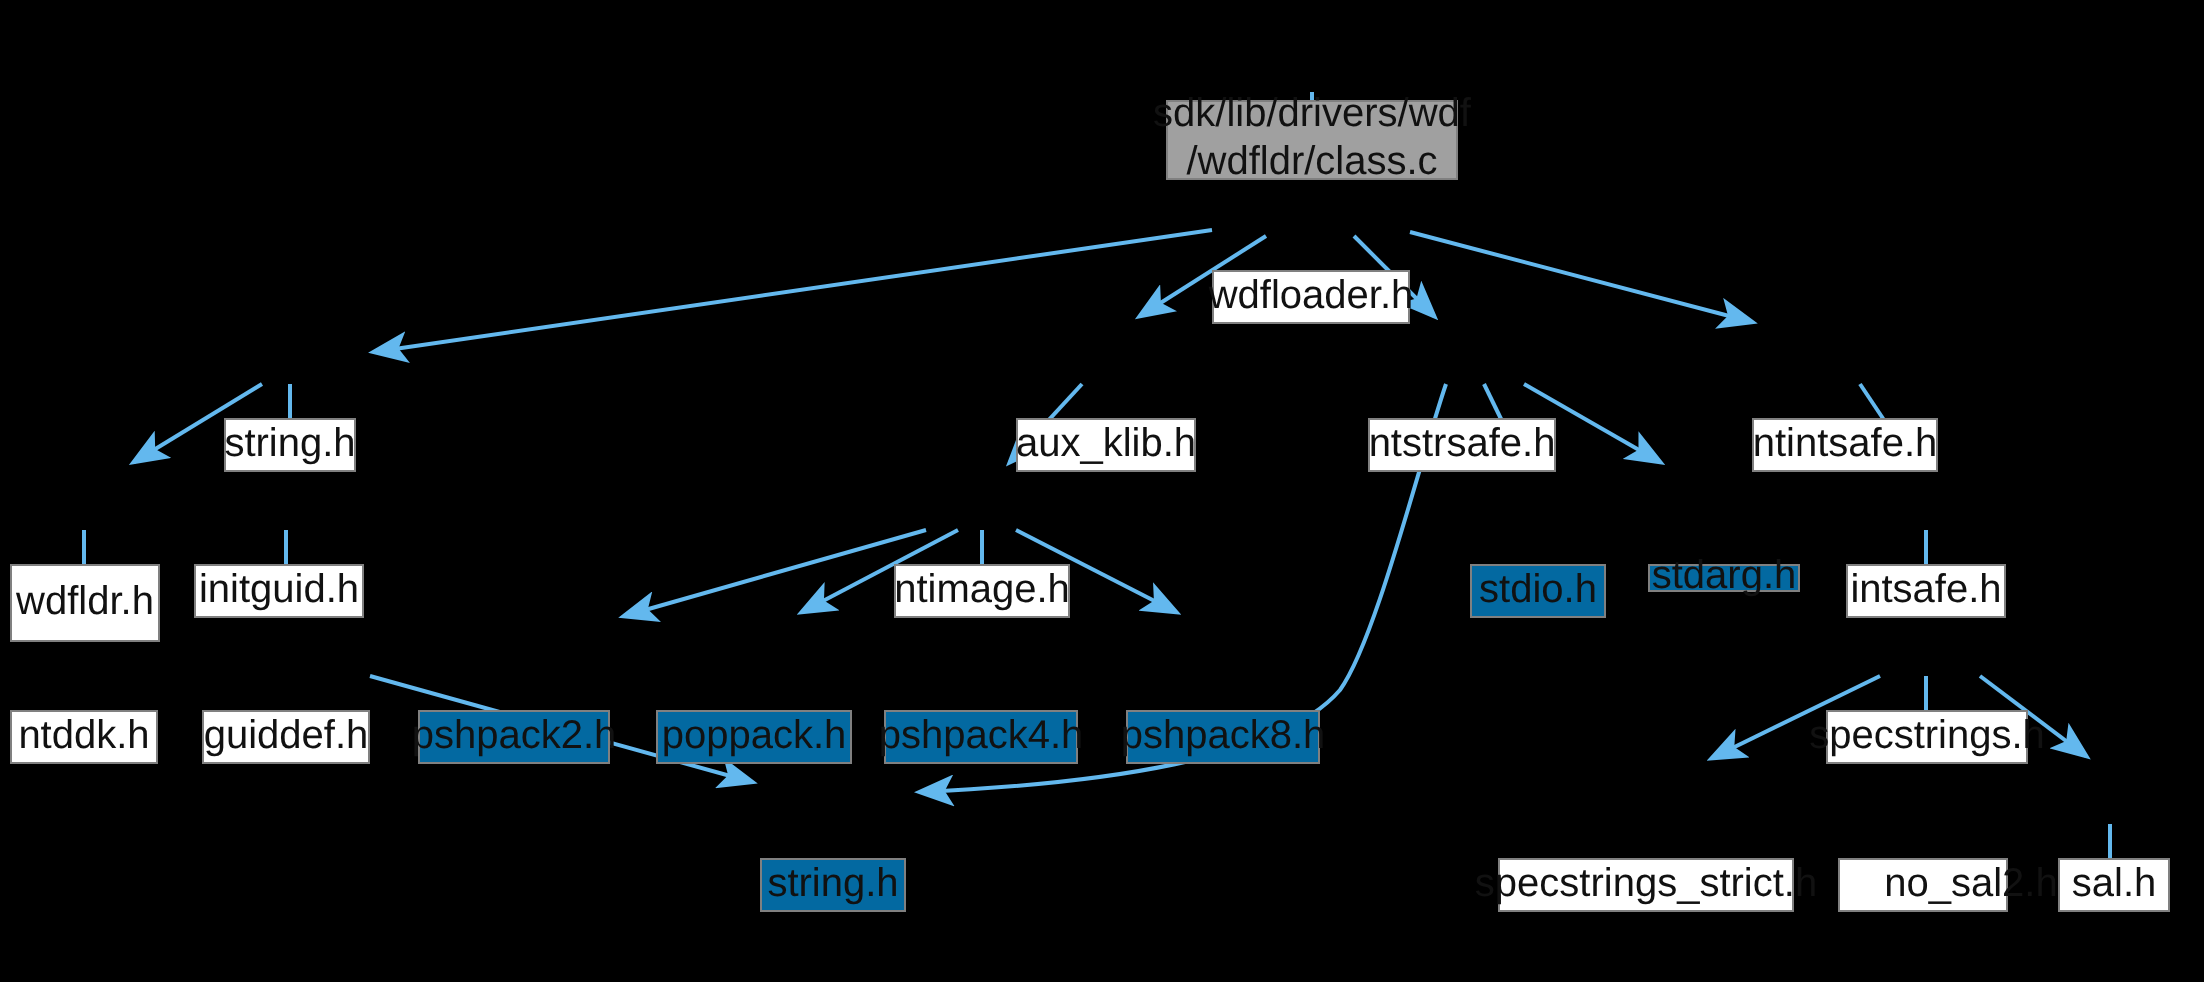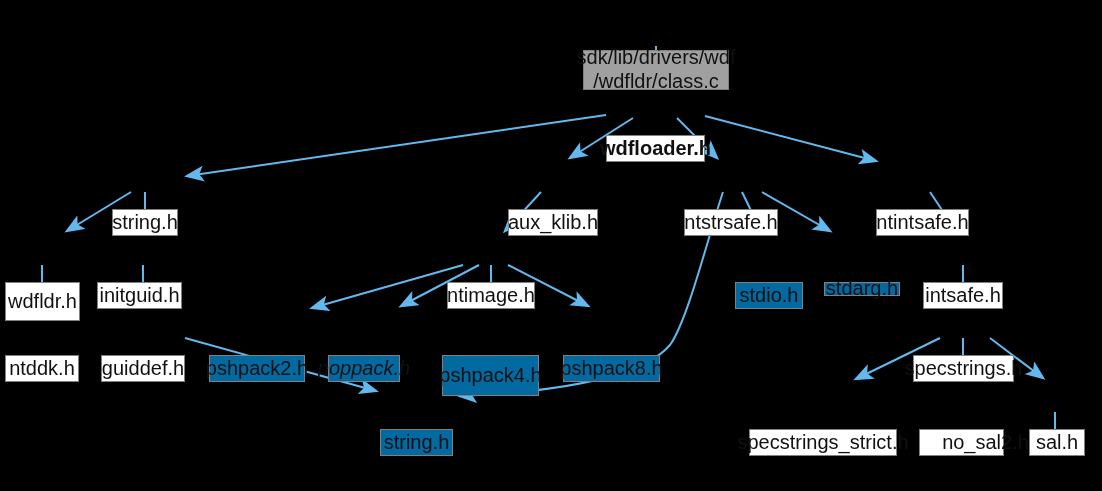--- a/index.html
+++ b/index.html
@@ -74,36 +74,36 @@
         <path d="M 185,338 L 376,391" fill="none" stroke="#63b8ee" stroke-width="2" marker-end="url(#arrow)"></path>
         <path d="M 940,338 L 856,379" fill="none" stroke="#63b8ee" stroke-width="2" marker-end="url(#arrow)"></path>
         <path d="M 963,338 L 963,378" fill="none" stroke="#63b8ee" stroke-width="2" marker-end="url(#arrow)"></path>
         <path d="M 990,338 L 1043,378" fill="none" stroke="#63b8ee" stroke-width="2" marker-end="url(#arrow)"></path>
         <path d="M 1055,412 L 1055,451" fill="none" stroke="#63b8ee" stroke-width="2" marker-end="url(#arrow)"></path>
       </g>
   </svg>
   <div id="node-layer">
       <div class="node fill-root" style="left: 583px; top: 6px; width: 146px; height: 40px;">sdk/lib/drivers/wdf
 /wdfldr/class.c</div>
-      <div class="node fill-white" style="left: 606px; top: 91px; width: 99px; height: 27px; font-weight: bold;">wdfloader.h</div>
+      <div class="node fill-white" style="left: 606px; top: 91px; width: 99px; height: 27px;">wdfloader.h</div>
       <div class="node fill-white" style="left: 112px; top: 165px; width: 66px; height: 27px;">string.h</div>
       <div class="node fill-white" style="left: 508px; top: 165px; width: 90px; height: 27px;">aux_klib.h</div>
       <div class="node fill-white" style="left: 684px; top: 165px; width: 94px; height: 27px;">ntstrsafe.h</div>
       <div class="node fill-white" style="left: 876px; top: 165px; width: 93px; height: 27px; text-align: center;">ntintsafe.h</div>
       <div class="node fill-white" style="left: 5px; top: 238px; width: 75px; height: 39px;">wdfldr.h</div>
       <div class="node fill-white" style="left: 97px; top: 238px; width: 85px; height: 27px;">initguid.h</div>
       <div class="node fill-white" style="left: 447px; top: 238px; width: 88px; height: 27px;">ntimage.h</div>
       <div class="node fill-gray" style="left: 735px; top: 238px; width: 68px; height: 27px;">stdio.h</div>
       <div class="node fill-gray" style="left: 824px; top: 238px; width: 76px; height: 14px;">stdarg.h</div>
       <div class="node fill-white" style="left: 923px; top: 238px; width: 80px; height: 27px;">intsafe.h</div>
       <div class="node fill-white" style="left: 5px; top: 311px; width: 74px; height: 27px;">ntddk.h</div>
       <div class="node fill-white" style="left: 101px; top: 311px; width: 84px; height: 27px;">guiddef.h</div>
       <div class="node fill-gray" style="left: 209px; top: 311px; width: 96px; height: 27px;">pshpack2.h</div>
-      <div class="node fill-gray" style="left: 328px; top: 311px; width: 72px; height: 27px; font-style: italic;">poppack.h</div>
-      <div class="node fill-gray" style="left: 442px; top: 311px; width: 97px; height: 41px;">pshpack4.h</div>
+      <div class="node fill-gray" style="left: 328px; top: 311px; width: 98px; height: 27px;">poppack.h</div>
+      <div class="node fill-gray" style="left: 442px; top: 311px; width: 97px; height: 27px;">pshpack4.h</div>
       <div class="node fill-gray" style="left: 563px; top: 311px; width: 97px; height: 27px;">pshpack8.h</div>
       <div class="node fill-white" style="left: 913px; top: 311px; width: 101px; height: 27px;">specstrings.h</div>
       <div class="node fill-gray" style="left: 380px; top: 385px; width: 73px; height: 27px;">string.h</div>
       <div class="node fill-white" style="left: 749px; top: 385px; width: 148px; height: 27px;">specstrings_strict.h</div>
       <div class="node fill-white" style="left: 919px; top: 385px; width: 85px; height: 27px; padding-left: 48px;">no_sal2.h</div>
       <div class="node fill-white" style="left: 1029px; top: 385px; width: 56px; height: 27px;">sal.h</div>
       <div class="node fill-white" style="left: 1013px; top: 458px; width: 82px; height: 27px;">ms_sal.h</div>
     </div>
 </div>
 

